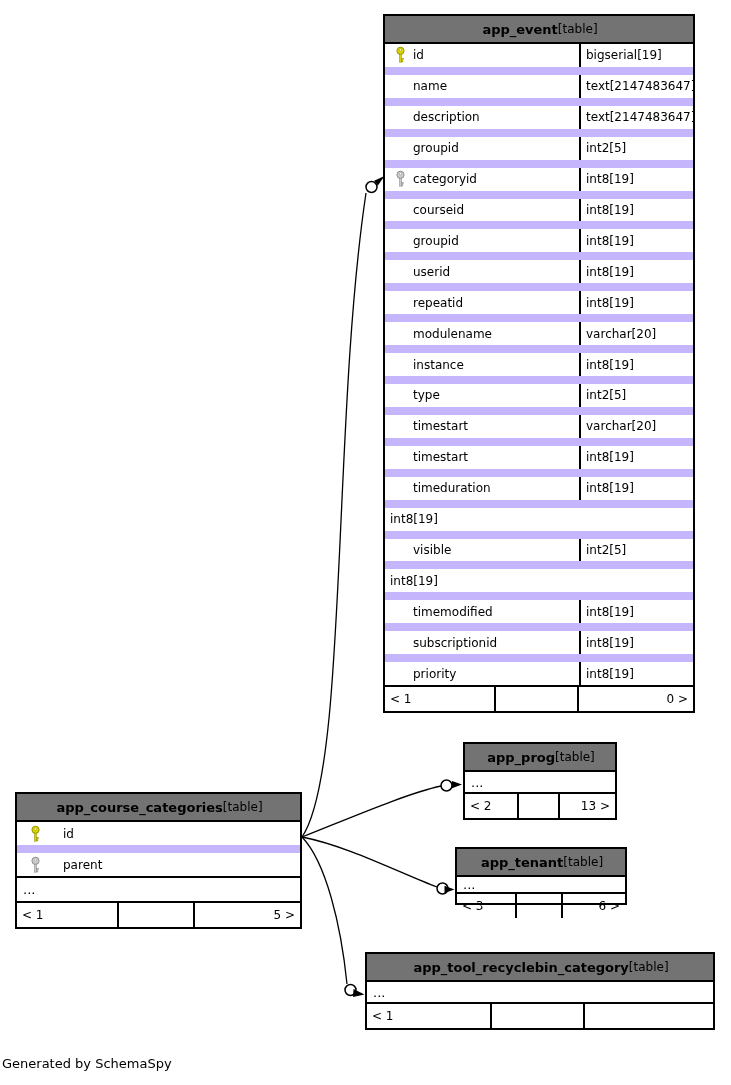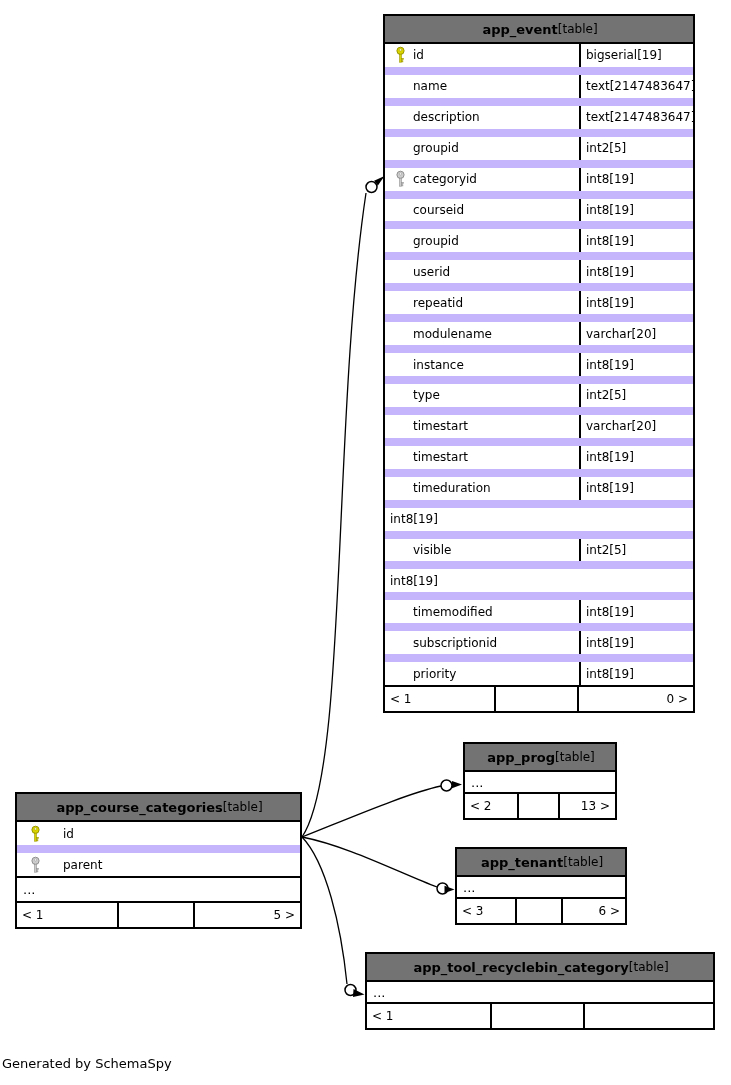--- a/index.html
+++ b/index.html
@@ -40,21 +40,21 @@
   .t-small .tbl-rows{flex:0 0 0;}
   .t-small .ellipsis-row{flex:1;}
   .tbl-footer{flex:0 0 24px;display:flex;font-size:12px;}
   .fcell{display:flex;align-items:center;box-sizing:border-box;}
   .f1{width:36%;border-right:2px solid #000;padding-left:5px;}
   .f2{width:27%;border-right:2px solid #000;}
   .f3{flex:1;justify-content:flex-end;padding-right:5px;}
   .t-event{left:383px;top:14px;width:312px;height:699px;}
   .t-acc{left:15px;top:792px;width:287px;height:137px;}
   .t-prog{left:463px;top:742px;width:154px;height:78px;}
-  .t-tenant{left:455px;top:847px;width:172px;height:78px;}
+  .t-tenant{left:455px;top:847px;width:172px;height:58px;}
   .t-recycle{left:365px;top:952px;width:350px;height:78px;}
   .gen-note{position:absolute;left:2px;top:1056px;font-size:13px;}
 </style>
 </head>
 <body>
 
 <svg class="overlay" viewBox="0 0 731 1085">
   <path d="M302,837 C348,770 332,420 366,193" fill="none" stroke="#000" stroke-width="1.3"></path>
   <path d="M302,837 C350,818 408,793 441,786" fill="none" stroke="#000" stroke-width="1.3"></path>
   <path d="M302,837 C348,846 402,874 437,887" fill="none" stroke="#000" stroke-width="1.3"></path>

